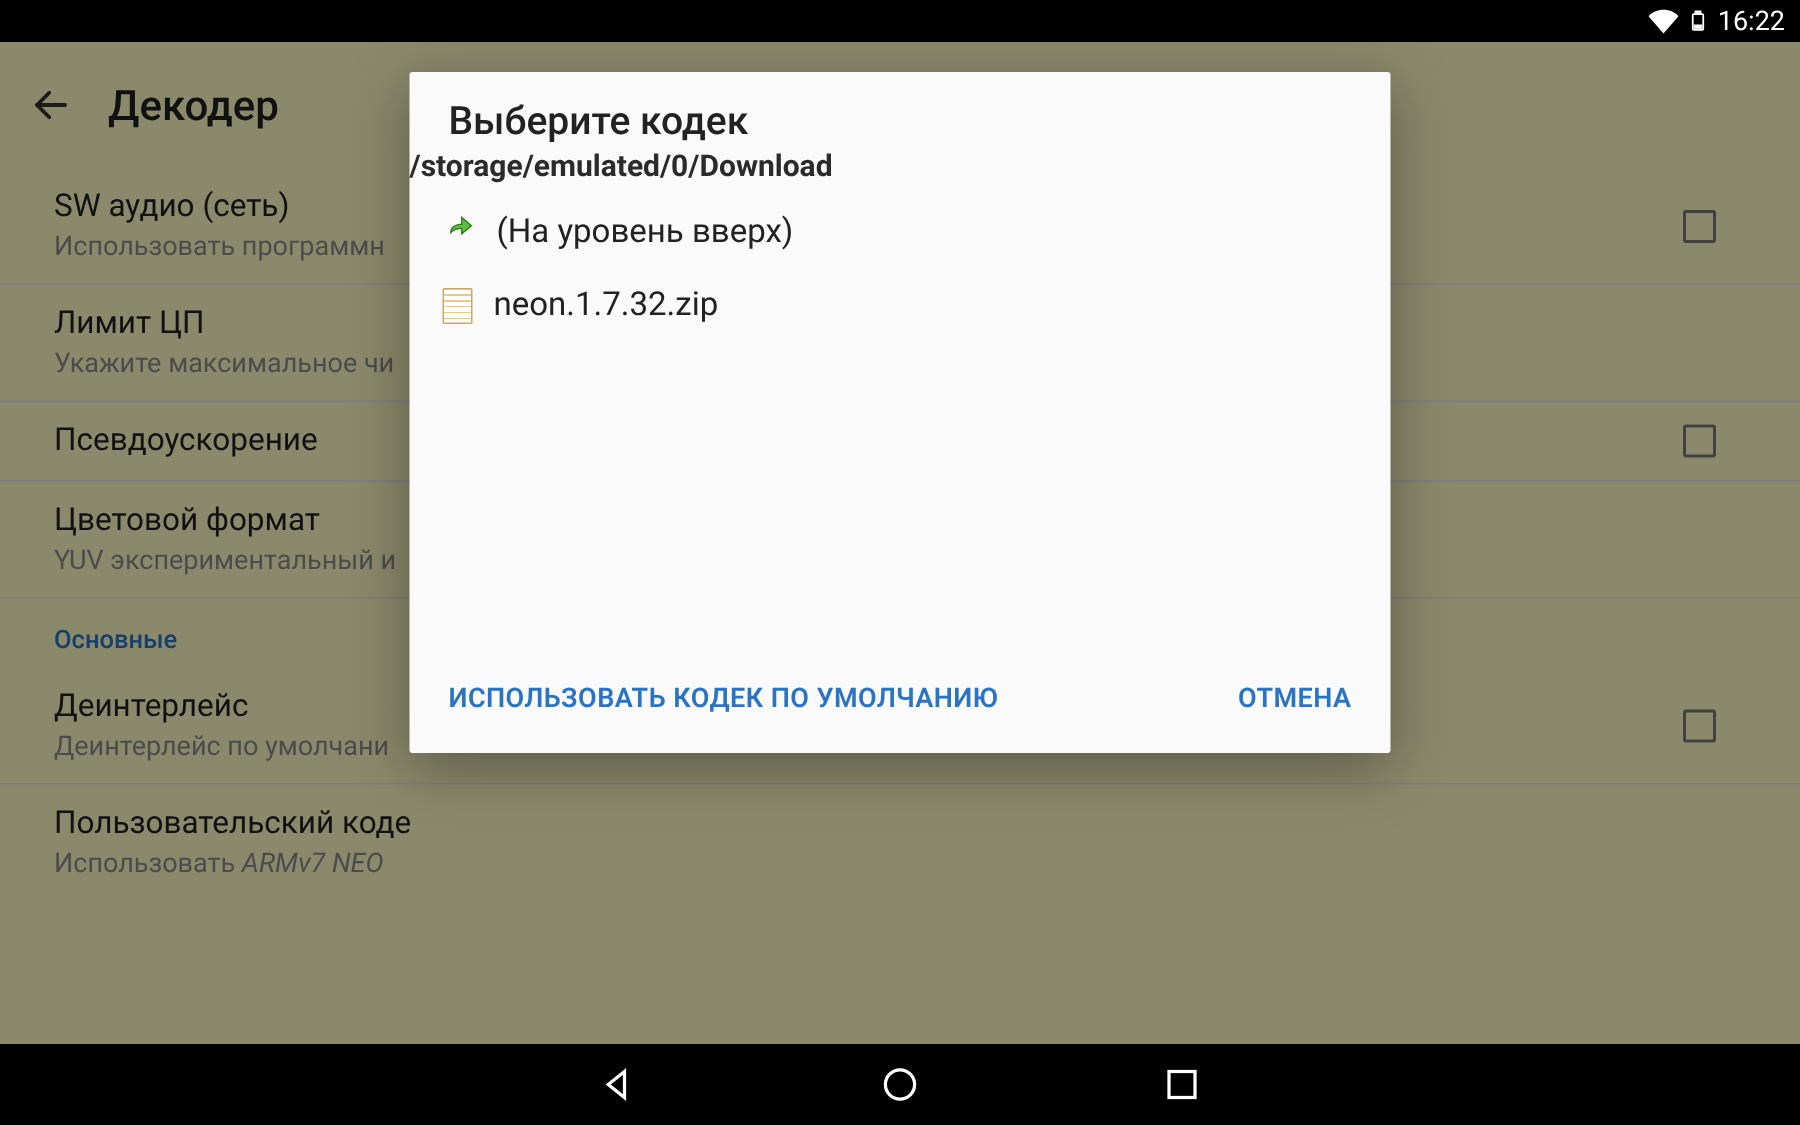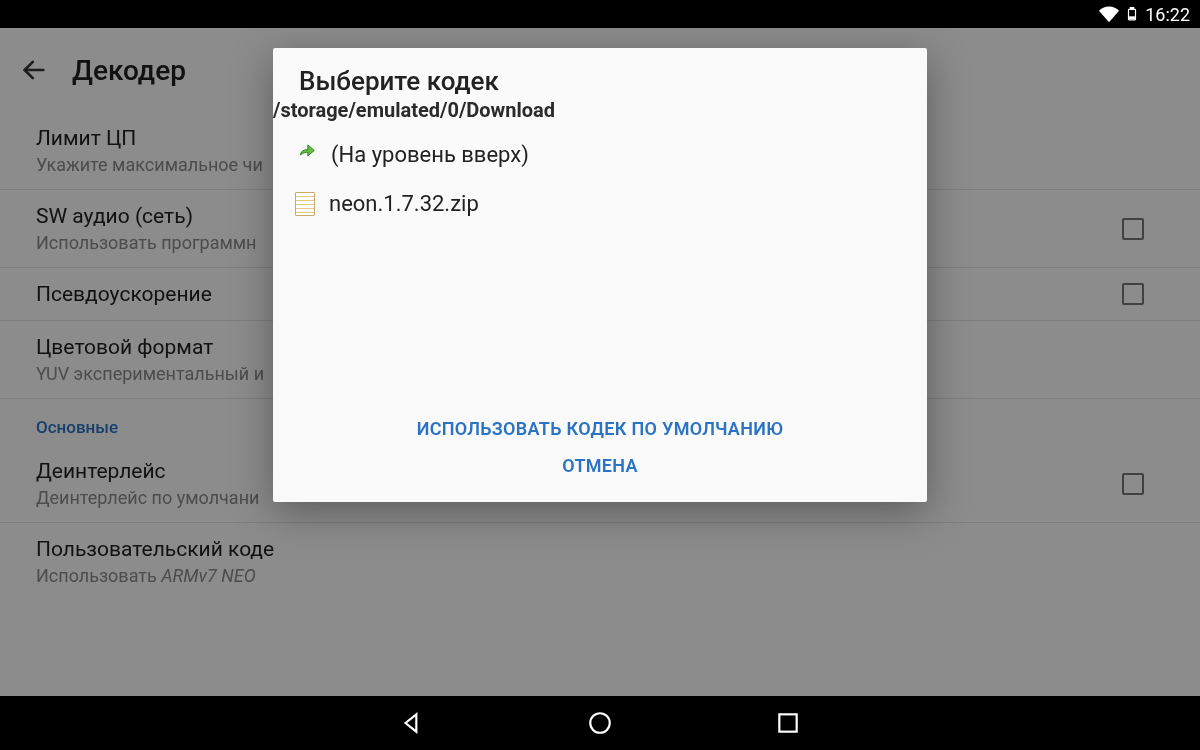--- a/index.html
+++ b/index.html
@@ -10,21 +10,21 @@
   .statusbar {
     position: absolute; top: 0; left: 0; right: 0; height: 28px;
     background: #000; color: #fff; display: flex; justify-content: flex-end;
     align-items: center; padding: 0 10px; font-size: 18px; gap: 6px;
   }
   .statusbar .wifi, .statusbar .batt { display: inline-flex; }
 
   
   .page {
     position: absolute; top: 28px; left: 0; right: 0; bottom: 54px;
-    background: #ffffff;
+    background: #fef9c3;
   }
   .toolbar {
     height: 84px; display: flex; align-items: center; padding: 0 20px;
     color: #202020;
   }
   .toolbar .back { margin-right: 24px; display:inline-flex; }
   .toolbar .title { font-size: 28px; font-weight: 500; }
 
   .settings-list { padding: 0; }
   .item {
@@ -73,21 +73,20 @@
   .up-arrow svg { width: 22px; height: 22px; }
   .file-icon {
     width: 20px; height: 24px; border: 1px solid #c9a96a; background:
       repeating-linear-gradient(#fff, #fff 3px, #e8c988 3px, #e8c988 4px);
     border-radius: 1px;
   }
 
   .dialog-actions {
     display: flex; justify-content: space-between; align-items: center;
     padding: 14px 22px 18px;
-    flex-direction: column;
   }
   .dlg-btn {
     font-size: 18px; font-weight: 600; color: #2b74c4; letter-spacing: 0.3px;
     text-transform: uppercase; cursor: pointer; padding: 8px 4px;
   }
 
   
   .navbar {
     position: absolute; bottom: 0; left: 0; right: 0; height: 54px;
     background: #000; display: flex; justify-content: center; align-items: center;
@@ -123,30 +122,30 @@
           <line x1="20" y1="12" x2="4" y2="12"></line>
           <polyline points="11 5 4 12 11 19"></polyline>
         </svg>
     </span>
     <span class="title">Декодер</span>
   </div>
 
   <div class="settings-list">
     <div class="item">
       <div class="txt">
+        <span class="primary">SW аудио (сеть)</span>
+        <span class="secondary">Использовать программн</span>
+      </div>
+      <div class="checkbox"></div>
+    </div>
+    <div class="item">
+      <div class="txt">
         <span class="primary">Лимит ЦП</span>
         <span class="secondary">Укажите максимальное чи</span>
       </div>
-    </div>
-    <div class="item">
-      <div class="txt">
-        <span class="primary">SW аудио (сеть)</span>
-        <span class="secondary">Использовать программн</span>
-      </div>
-      <div class="checkbox"></div>
     </div>
     <div class="item">
       <div class="txt">
         <span class="primary">Псевдоускорение</span>
       </div>
       <div class="checkbox"></div>
     </div>
     <div class="item">
       <div class="txt">
         <span class="primary">Цветовой формат</span>

